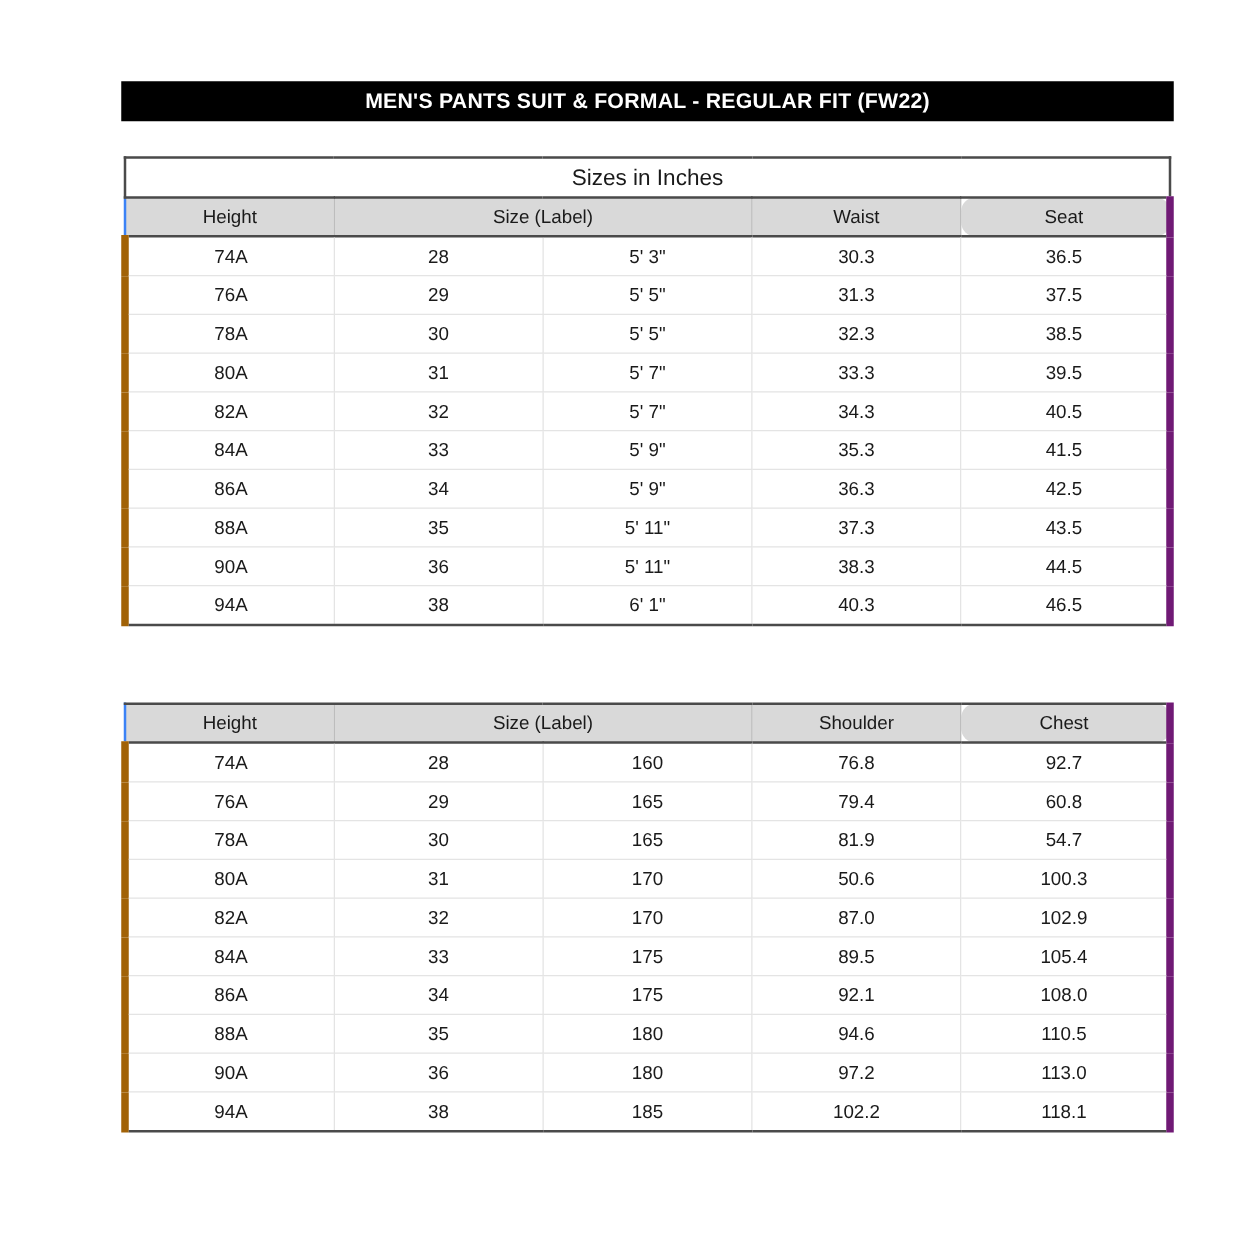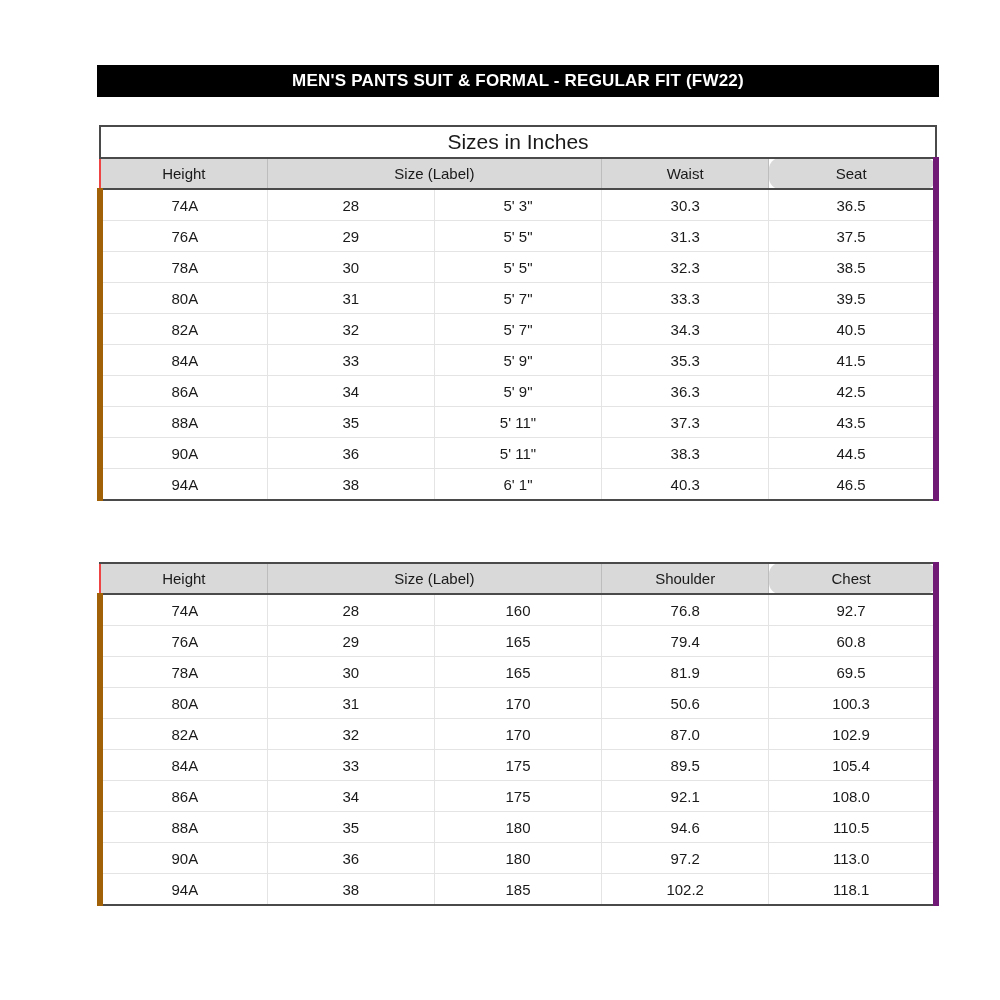--- a/index.html
+++ b/index.html
@@ -37,37 +37,37 @@
     font-size: 15px;
   }
   table.size-table col { width: 20%; }
   .table-gap { height: 61px; }
   td.caption-cell {
     height: 30px;
     text-align: center;
     vertical-align: middle;
     background: #ffffff;
     border: 2px solid #4a4a4a;
-    font-size: 21px;
+    font-size: 18px;
     padding: 0;
   }
   tr.head-row th {
     height: 29px;
     background: #d9d9d9;
     font-weight: normal;
     font-size: 15px;
     text-align: center;
     vertical-align: middle;
     border-top: 2px solid #4a4a4a;
     border-bottom: 2px solid #4a4a4a;
     border-left: 1px solid #bdbdbd;
     border-right: 1px solid #bdbdbd;
     padding: 0;
   }
-  tr.head-row th:first-child { border-left: 2px solid #ef4444; }
+  tr.head-row th:first-child { border-left: 2px solid #3b82f6; }
   tr.head-row th:last-child { border-right: 6px solid #701a75; border-radius: 11px; }
   tbody.data-body td {
     height: 30px;
     text-align: center;
     vertical-align: middle;
     border-bottom: 1px solid #e4e4e4;
     border-left: 1px solid #e4e4e4;
     border-right: 1px solid #e4e4e4;
     padding: 0;
     background: #ffffff;
@@ -209,21 +209,21 @@
           <td>29</td>
           <td>165</td>
           <td>79.4</td>
           <td>60.8</td>
         </tr>
         <tr>
           <td>78A</td>
           <td>30</td>
           <td>165</td>
           <td>81.9</td>
-          <td>69.5</td>
+          <td>54.7</td>
         </tr>
         <tr>
           <td>80A</td>
           <td>31</td>
           <td>170</td>
           <td>50.6</td>
           <td>100.3</td>
         </tr>
         <tr>
           <td>82A</td>

